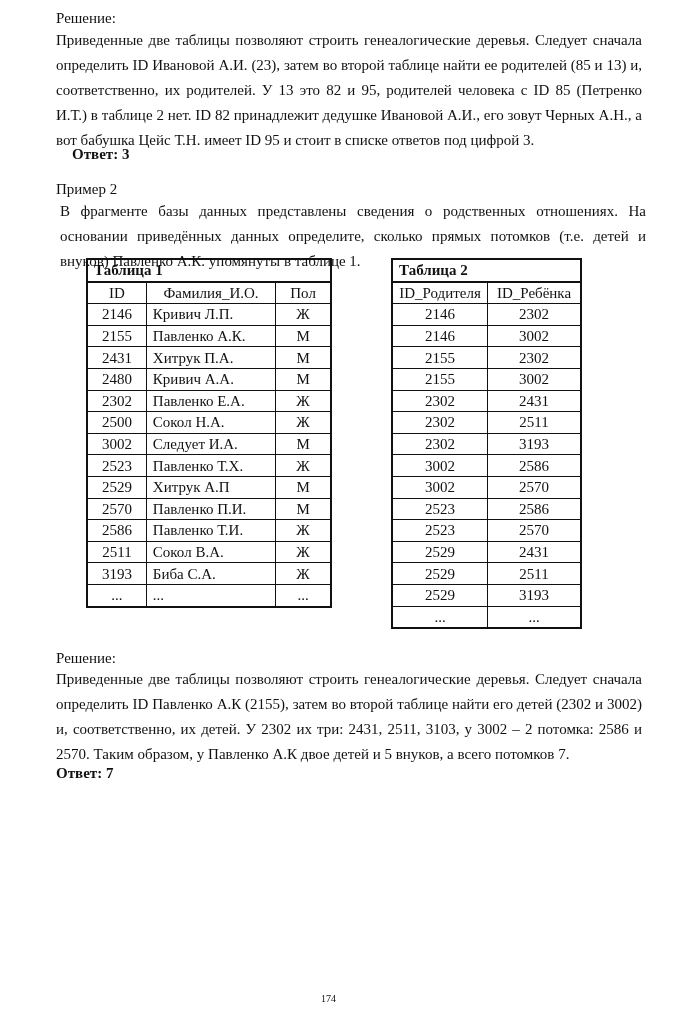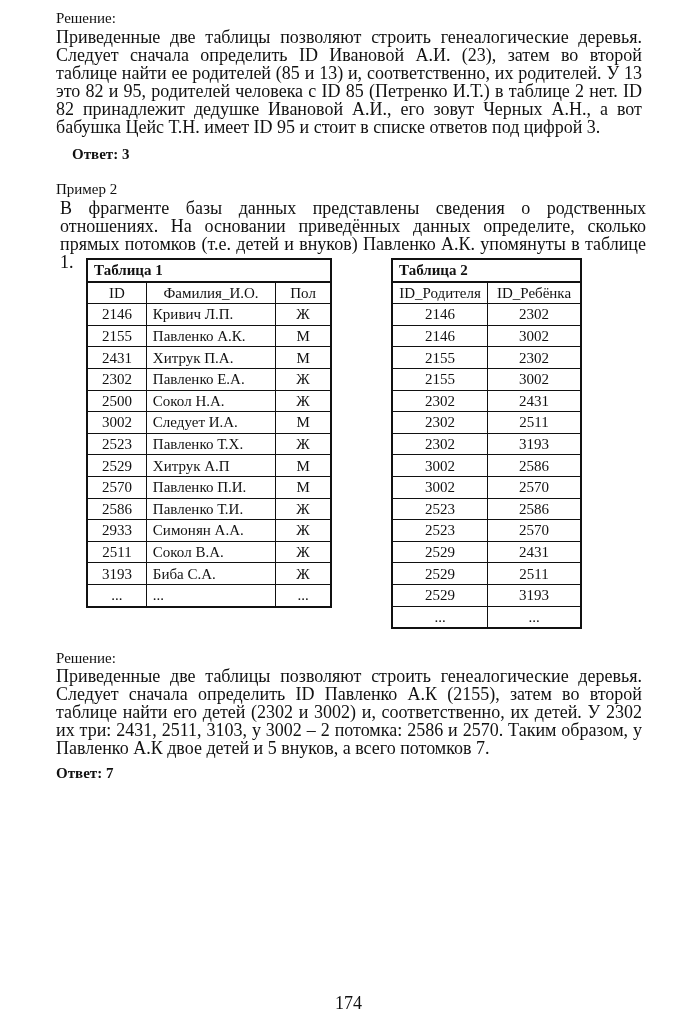--- a/index.html
+++ b/index.html
@@ -3,21 +3,21 @@
 <meta charset="utf-8">
 <style>
   html, body { margin: 0; padding: 0; background: #ffffff; }
   body {
     width: 698px; height: 1024px; position: relative; overflow: hidden;
     font-family: "Liberation Serif", "DejaVu Serif", serif;
     color: #111111;
   }
   .page { position: absolute; left: 56px; top: 0; width: 586px; }
   .heading { font-weight: normal; font-size: 15px; line-height: 19px; }
-  .para { font-size: 18px; line-height: 18px; text-align: justify; }
+  .para { font-size: 15px; line-height: 25px; text-align: justify; }
   .answer { font-weight: bold; font-size: 15px; line-height: 19px; }
 
   #sol1-head { position: absolute; top: 9px; left: 0; }
   #sol1-text { position: absolute; top: 28px; left: 0; width: 586px; }
   #ans1 { position: absolute; top: 145px; left: 16px; }
 
   #ex2-head { position: absolute; top: 180px; left: 0; }
   #ex2-text { position: absolute; top: 199px; left: 4px; width: 586px; }
 
   table.t { position: absolute; border-collapse: collapse; font-size: 15px; }
@@ -31,21 +31,21 @@
 
   #table1 { left: 30px; top: 258px; width: 246px; }
   #table1 col.c1 { width: 60px; } #table1 col.c2 { width: 130px; } #table1 col.c3 { width: 56px; }
   #table2 { left: 335px; top: 258px; width: 191px; }
   #table2 col.c1 { width: 98px; } #table2 col.c2 { width: 97px; }
 
   #sol2-head { position: absolute; top: 649px; left: 0; }
   #sol2-text { position: absolute; top: 667px; left: 0; width: 586px; }
   #ans2 { position: absolute; top: 764px; left: 0; font-family: Liberation Serif, serif; }
 
-  #page-number { position: absolute; top: 993px; left: 321px; font-size: 18px; margin-left: 14px; }
+  #page-number { position: absolute; top: 993px; left: 321px; font-size: 10px; }
 </style>
 </head>
 <body>
 
 <div class="page">
   <div id="sol1-head" class="heading">Решение:</div>
   <div id="sol1-text" class="para">Приведенные две таблицы позволяют строить генеалогические дeревья. Следует сначала определить ID Ивановой А.И. (23), затем во второй таблице найти ее родителей (85 и 13) и, соответственно, их родителей. У 13 это 82 и 95, родителей человека с ID 85 (Петренко И.Т.) в таблице 2 нет. ID 82 принадлежит дедушке Ивановой А.И., его зовут Черных А.Н., а вот бабушка Цейс Т.Н. имеет ID 95 и стоит в списке ответов под цифрой 3.</div>
   <div id="ans1" class="answer">Ответ: 3</div>
 
   <div id="ex2-head" class="heading">Пример 2</div>
@@ -77,20 +77,25 @@
           <td>2155</td>
           <td class="name">Павленко А.К.</td>
           <td>М</td>
         </tr>
         <tr>
           <td>2431</td>
           <td class="name">Хитрук П.А.</td>
           <td>М</td>
         </tr>
         <tr>
+          <td>2480</td>
+          <td class="name">Кривич А.А.</td>
+          <td>М</td>
+        </tr>
+        <tr>
           <td>2302</td>
           <td class="name">Павленко Е.А.</td>
           <td>Ж</td>
         </tr>
         <tr>
           <td>2500</td>
           <td class="name">Сокол Н.А.</td>
           <td>Ж</td>
         </tr>
         <tr>
@@ -109,25 +114,20 @@
           <td>М</td>
         </tr>
         <tr>
           <td>2570</td>
           <td class="name">Павленко П.И.</td>
           <td>М</td>
         </tr>
         <tr>
           <td>2586</td>
           <td class="name">Павленко Т.И.</td>
-          <td>Ж</td>
-        </tr>
-        <tr>
-          <td>2933</td>
-          <td class="name">Симонян А.А.</td>
           <td>Ж</td>
         </tr>
         <tr>
           <td>2511</td>
           <td class="name">Сокол В.А.</td>
           <td>Ж</td>
         </tr>
         <tr>
           <td>3193</td>
           <td class="name">Биба С.А.</td>

